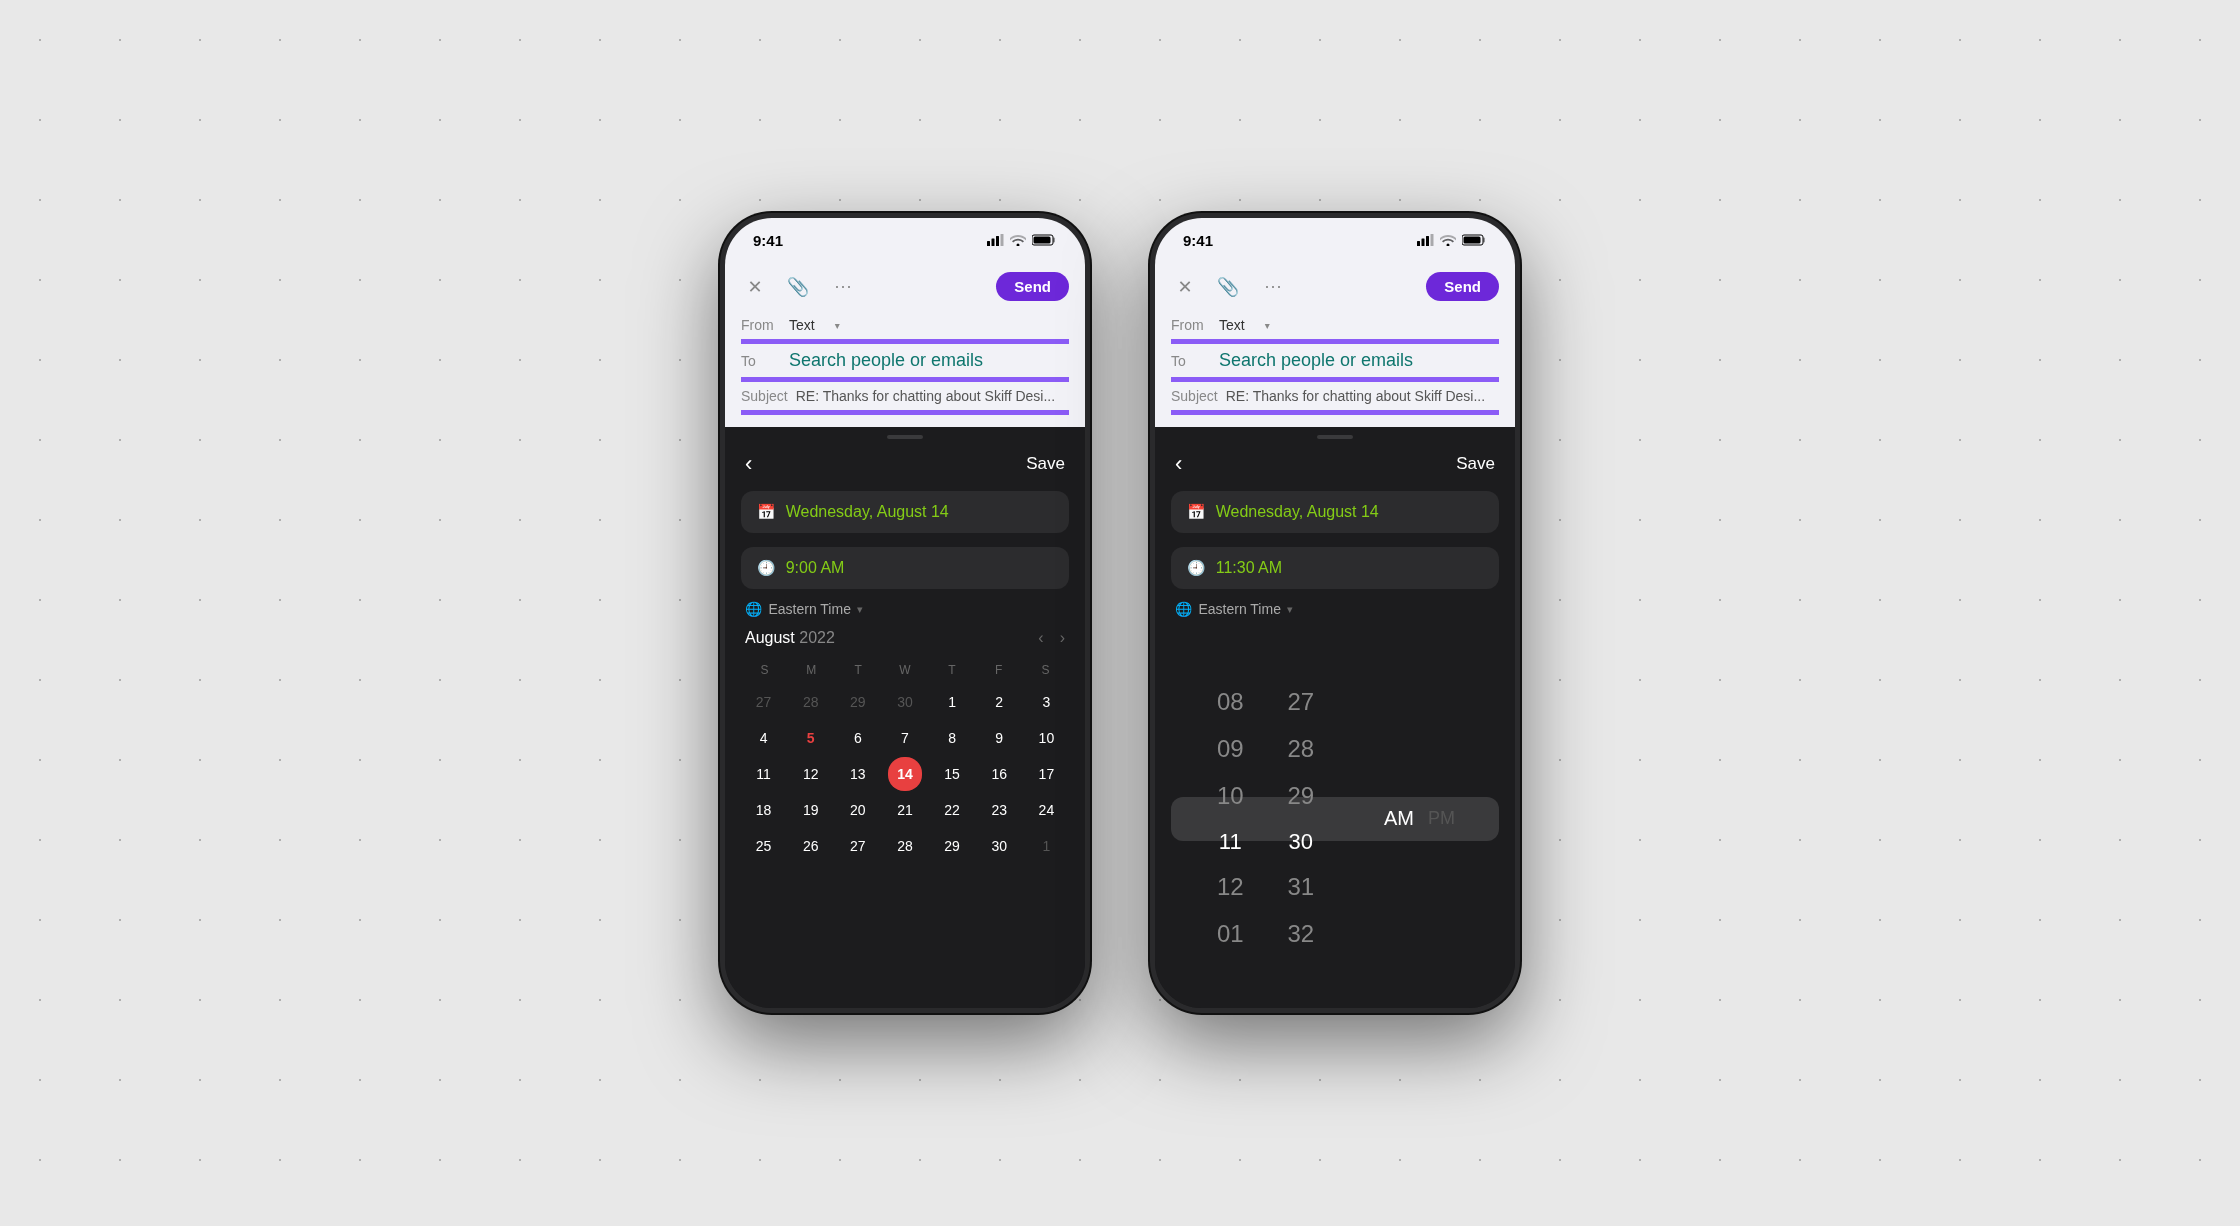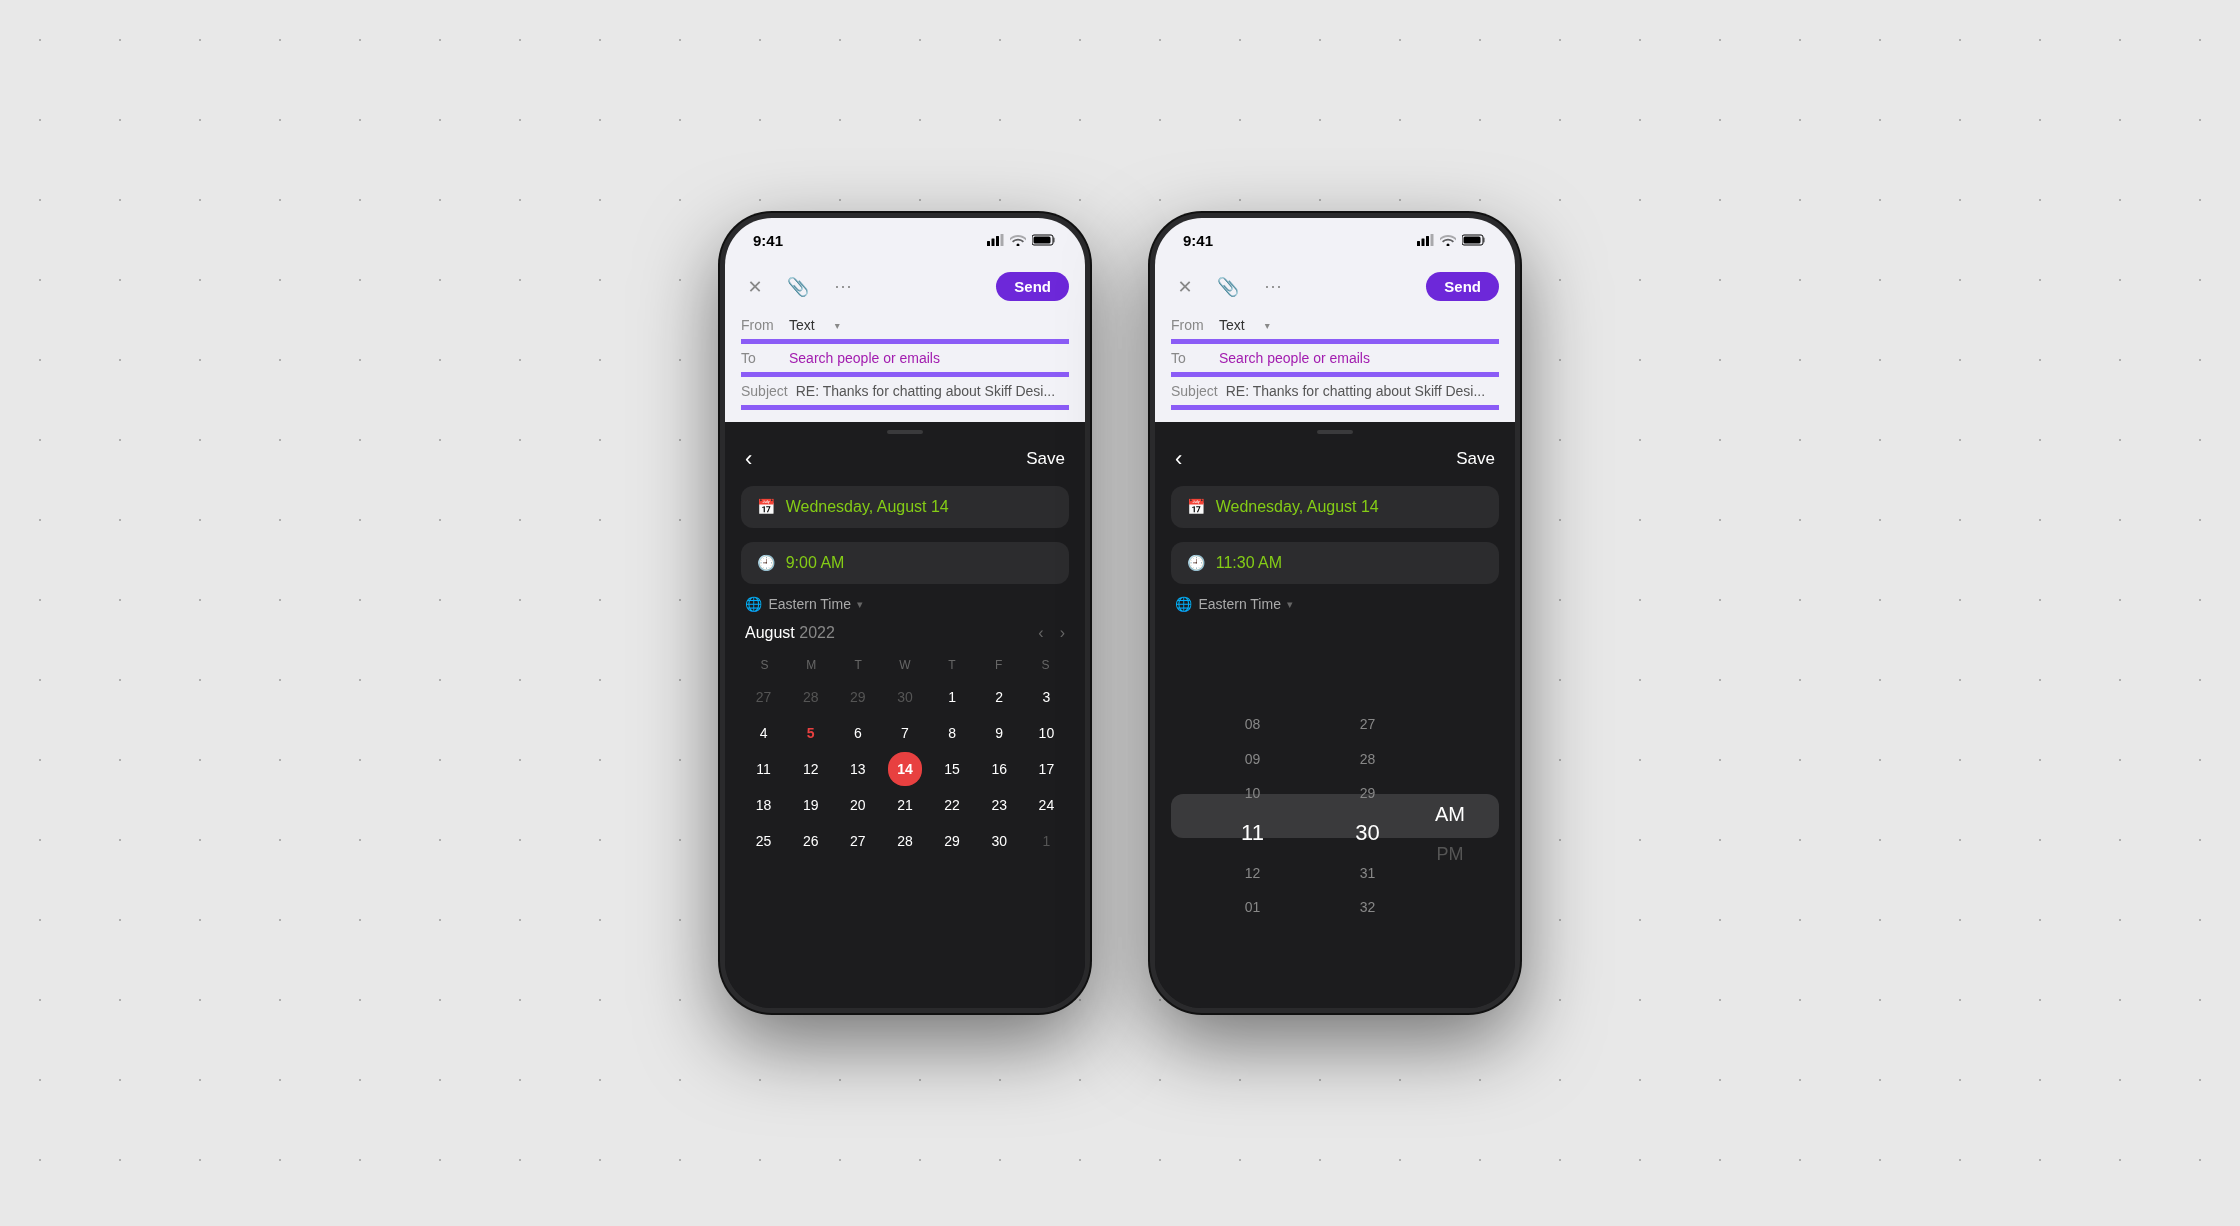--- a/index.html
+++ b/index.html
@@ -144,22 +144,22 @@
       color: #333;
       font-size: 14px;
     }
 
     .dropdown-arrow {
       color: #888;
       font-size: 10px;
     }
 
     .field-placeholder {
-      color: #a21caf;
-      font-size: 14px;
+      color: #0f766e;
+      font-size: 18px;
     }
 
     .subject-text {
       color: #555;
       font-size: 14px;
       overflow: hidden;
       text-overflow: ellipsis;
       white-space: nowrap;
     }
 
@@ -388,26 +388,26 @@
     }
 
     .time-col-item.selected {
       color: #fff;
       font-size: 22px;
       font-weight: 400;
     }
 
     .time-col-item.near {
       color: #888;
-      font-size: 14px;
+      font-size: 24px;
     }
 
     .ampm-col {
       display: flex;
-      flex-direction: column;
+      flex-direction: row;
       align-items: center;
       gap: 2px;
       min-width: 50px;
     }
 
     .ampm-item {
       font-size: 18px;
       color: #555;
       padding: 8px 6px;
     }

